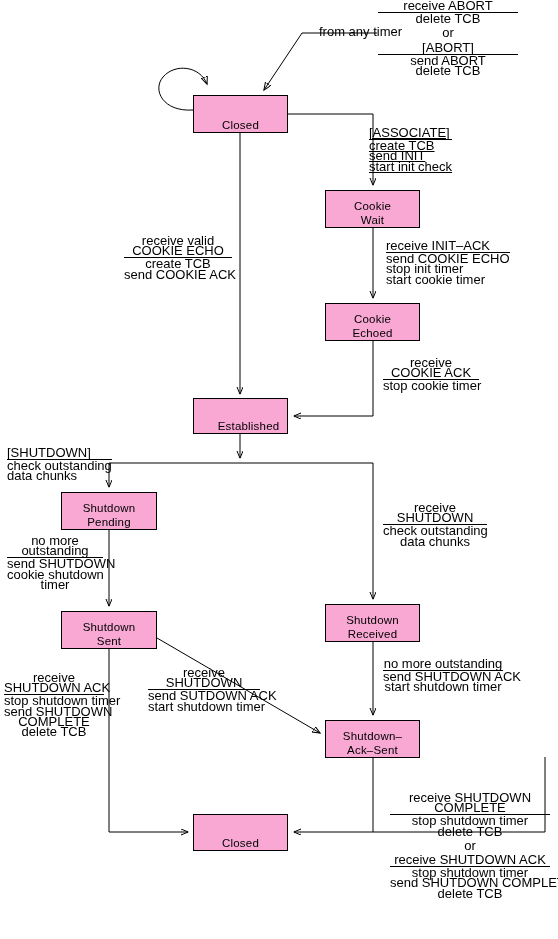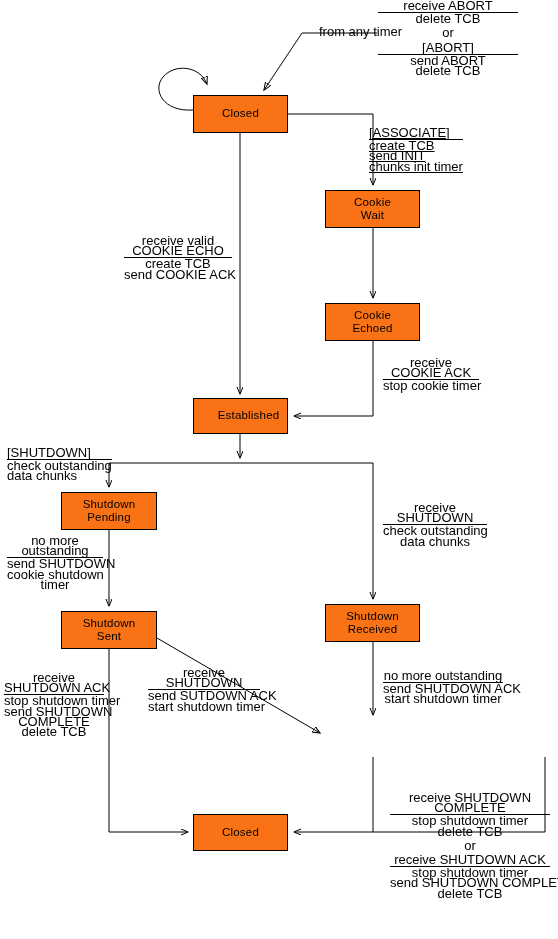--- a/index.html
+++ b/index.html
@@ -24,25 +24,25 @@
   }
   svg.wires line, svg.wires path, svg.wires polyline {
     stroke: #000000;
     stroke-width: 1;
     fill: none;
   }
   .state-box {
     position: absolute;
     box-sizing: border-box;
     border: 1px solid #000000;
-    background: #f97316;
+    background: #f9a8d4;
     display: flex;
     flex-direction: column;
     align-items: center;
-    justify-content: center;
+    justify-content: flex-end;
     font-size: 11.5px;
     line-height: 13.5px;
     color: #000000;
     letter-spacing: 0.2px;
     white-space: pre;
     text-align: center;
   }
   .lbl {
     position: absolute;
     font-size: 13px;
@@ -133,20 +133,24 @@
   <div class="state-box" style="left:61px; top:611px; width:96px; height:38px;">
     <span>Shutdown</span>
     <span>Sent</span>
   </div>
 
   <div class="state-box" style="left:325px; top:604px; width:95px; height:38px;">
     <span>Shutdown</span>
     <span>Received</span>
   </div>
 
+  <div class="state-box" style="left:325px; top:720px; width:95px; height:38px;">
+    <span>Shutdown–</span>
+    <span>Ack–Sent</span>
+  </div>
 
   <div class="state-box" style="left:193px; top:814px; width:95px; height:37px;">
     <span>Closed</span>
   </div>
 
   <div class="lbl ctr" style="left:378px; top:1px; width:140px;">
     <span class="ln">receive ABORT</span>
     <span class="rule"></span>
     <span class="ln">delete TCB</span>
     <span class="gap"></span>
@@ -159,23 +163,30 @@
   </div>
 
   <div class="lbl lft" style="left:319px; top:27px;">from any timer</div>
 
 
   <div class="lbl lft" style="left:369px; top:128px;text-decoration:underline;">
     <span class="ln">[ASSOCIATE]</span>
     <span class="rule"></span>
     <span class="ln">create TCB</span>
     <span class="ln">send INIT</span>
-    <span class="ln">chunks init timer</span>
-  </div>
-
+    <span class="ln">start init check</span>
+  </div>
+
+  <div class="lbl lft" style="left:386px; top:241px;">
+    <span class="ln">receive INIT–ACK</span>
+    <span class="rule"></span>
+    <span class="ln">send COOKIE ECHO</span>
+    <span class="ln">stop init timer</span>
+    <span class="ln">start cookie timer</span>
+  </div>
 
   <div class="lbl ctr" style="left:124px; top:236px; width:108px;">
     <span class="ln">receive valid</span>
     <span class="ln">COOKIE ECHO</span>
     <span class="rule"></span>
     <span class="ln">create TCB</span>
     <span class="ln">send COOKIE ACK</span>
   </div>
 
   <div class="lbl ctr" style="left:383px; top:358px; width:96px;">
@@ -202,21 +213,21 @@
   </div>
 
   <div class="lbl ctr" style="left:383px; top:503px; width:104px;">
     <span class="ln">receive</span>
     <span class="ln">SHUTDOWN</span>
     <span class="rule"></span>
     <span class="ln">check outstanding</span>
     <span class="ln">data chunks</span>
   </div>
 
-  <div class="lbl ctr" style="left:383px; top:659px; width:120px;margin-top:12px;">
+  <div class="lbl ctr" style="left:383px; top:659px; width:120px;">
     <span class="ln">no more outstanding</span>
     <span class="rule"></span>
     <span class="ln">send SHUTDOWN ACK</span>
     <span class="ln">start shutdown timer</span>
   </div>
 
   <div class="lbl ctr" style="left:148px; top:668px; width:112px;">
     <span class="ln">receive</span>
     <span class="ln">SHUTDOWN</span>
     <span class="rule"></span>

